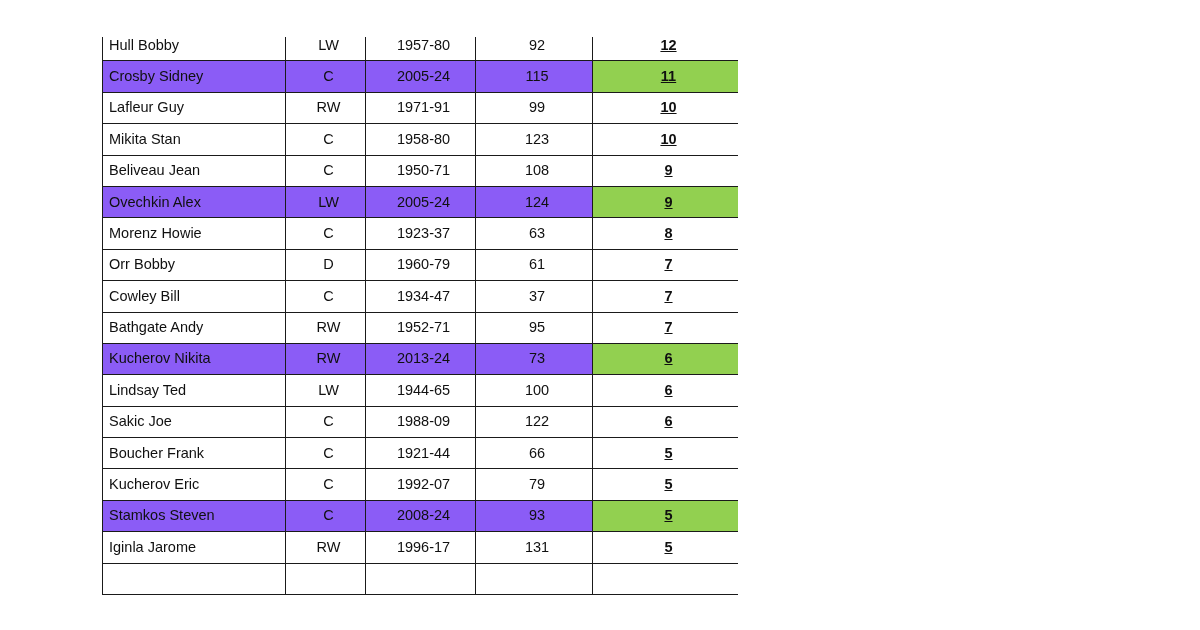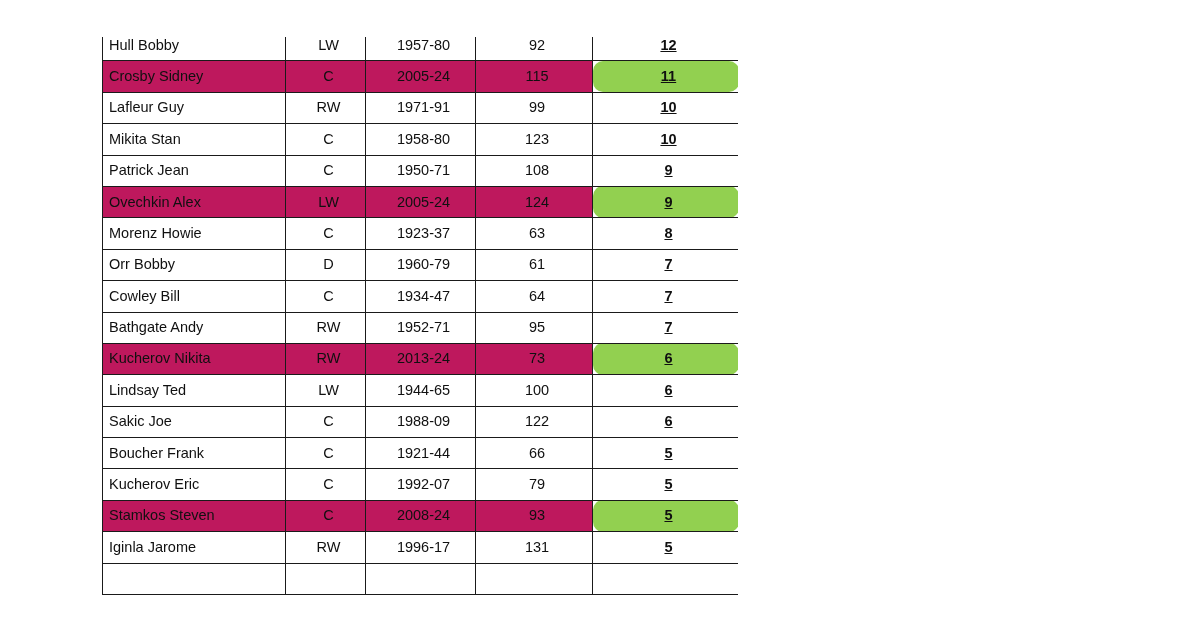--- a/index.html
+++ b/index.html
@@ -66,22 +66,22 @@
   td.games { text-align: center; padding: 0; }
   td.value {
     text-align: center;
     padding: 0;
     font-weight: bold;
     text-decoration: underline;
     background: #FFC000;
   }
 
   
-  tr.hl td            { background: #be185d; }
-  tr.hl td.value      { background: #92D050; border-radius: 10px; }
+  tr.hl td            { background: #8b5cf6; }
+  tr.hl td.value      { background: #92D050; }
 </style>
 </head>
 <body>
 
 <div id="sheet">
   <div id="table-clip">
     <table class="stats">
       <colgroup>
         <col class="c-name">
         <col class="c-pos">
@@ -112,21 +112,21 @@
             <td class="value">10</td>
           </tr>
           <tr>
             <td class="name">Mikita Stan</td>
             <td class="pos">C</td>
             <td class="years">1958-80</td>
             <td class="games">123</td>
             <td class="value">10</td>
           </tr>
           <tr>
-            <td class="name">Patrick Jean</td>
+            <td class="name">Beliveau Jean</td>
             <td class="pos">C</td>
             <td class="years">1950-71</td>
             <td class="games">108</td>
             <td class="value">9</td>
           </tr>
           <tr class="hl">
             <td class="name">Ovechkin Alex</td>
             <td class="pos">LW</td>
             <td class="years">2005-24</td>
             <td class="games">124</td>
@@ -143,21 +143,21 @@
             <td class="name">Orr Bobby</td>
             <td class="pos">D</td>
             <td class="years">1960-79</td>
             <td class="games">61</td>
             <td class="value">7</td>
           </tr>
           <tr>
             <td class="name">Cowley Bill</td>
             <td class="pos">C</td>
             <td class="years">1934-47</td>
-            <td class="games">64</td>
+            <td class="games">37</td>
             <td class="value">7</td>
           </tr>
           <tr>
             <td class="name">Bathgate Andy</td>
             <td class="pos">RW</td>
             <td class="years">1952-71</td>
             <td class="games">95</td>
             <td class="value">7</td>
           </tr>
           <tr class="hl">

